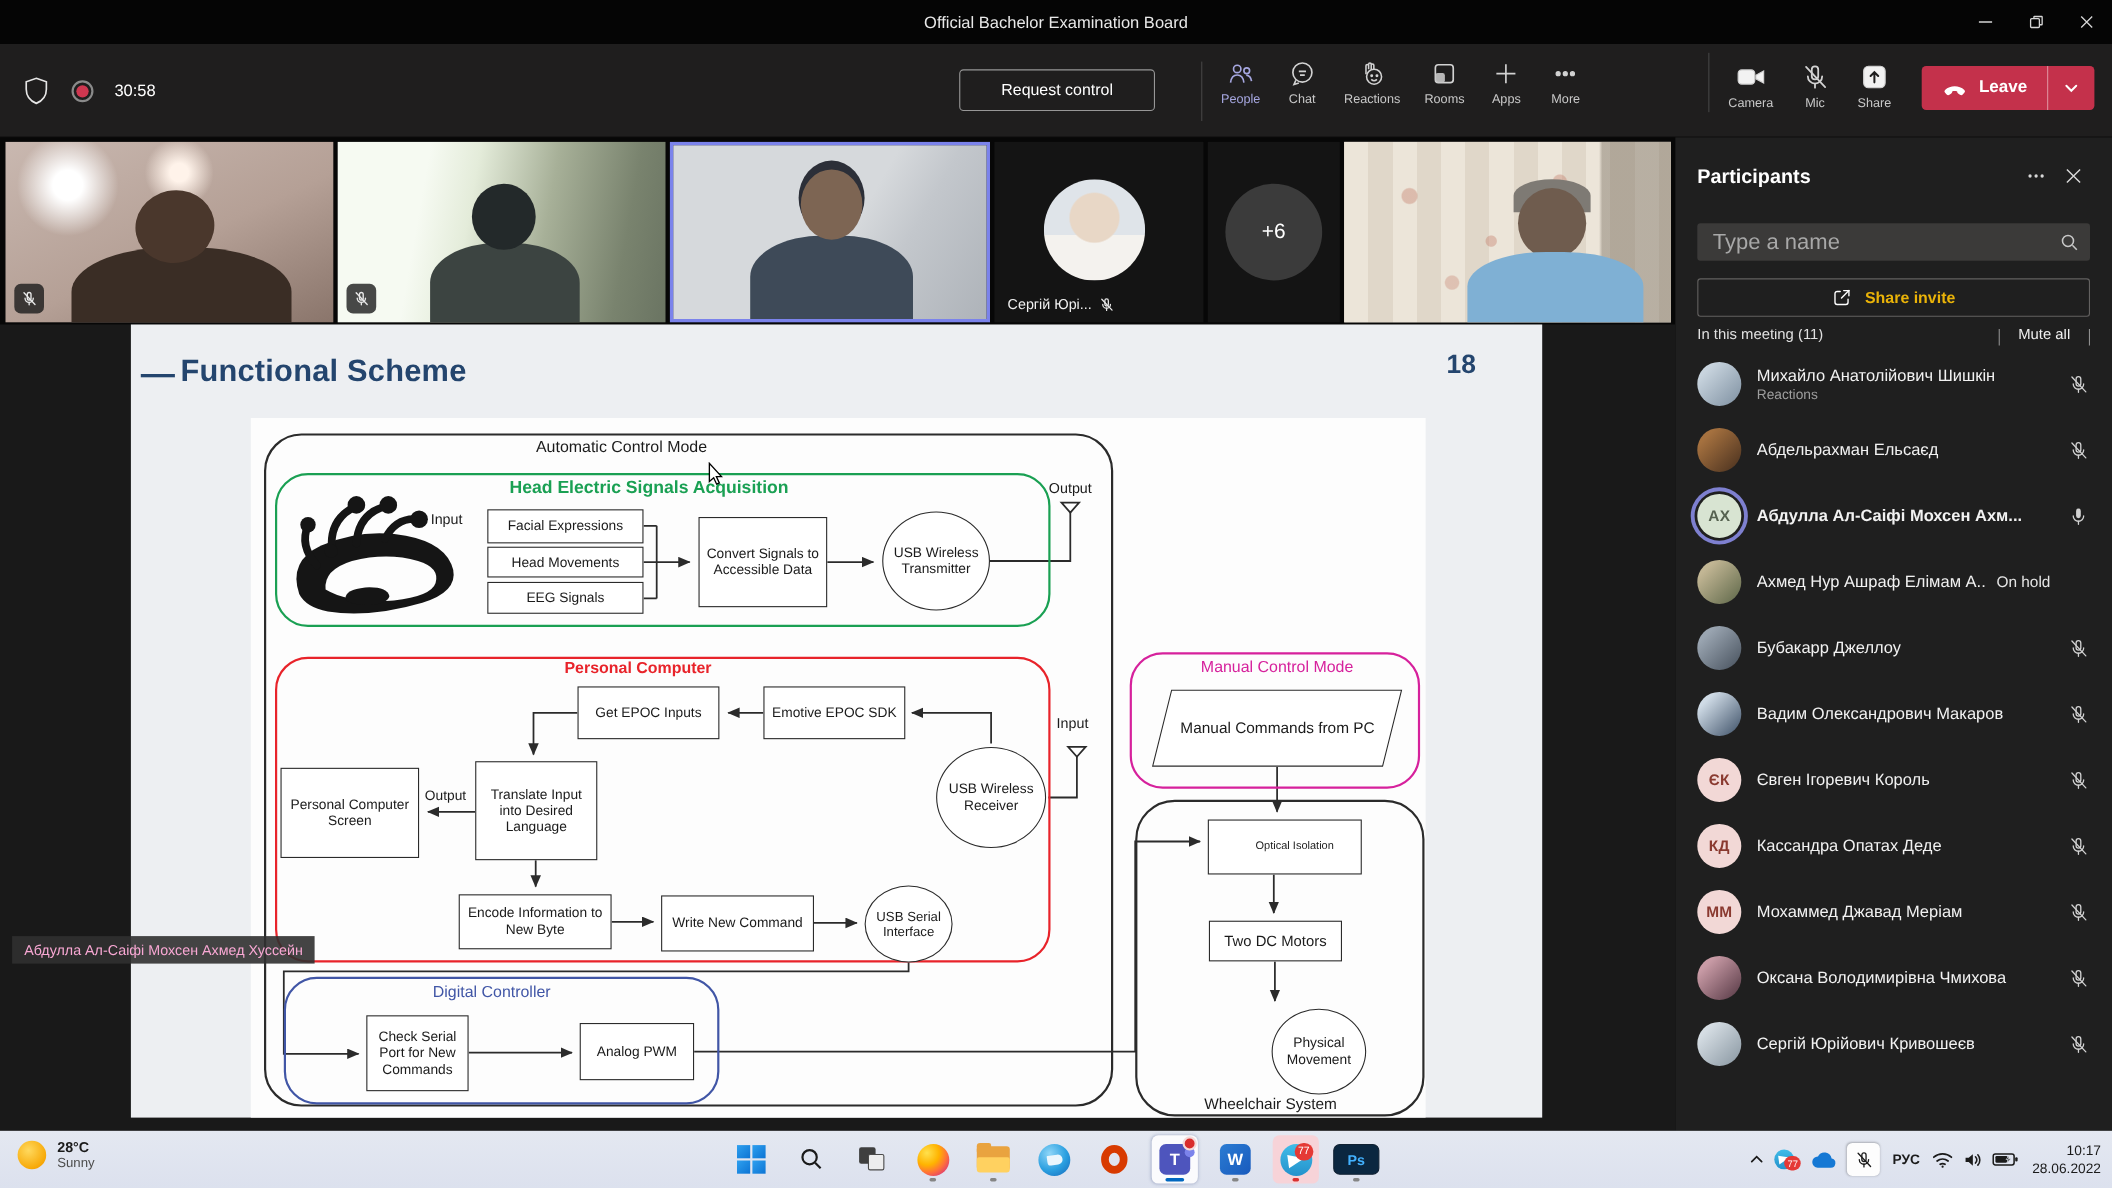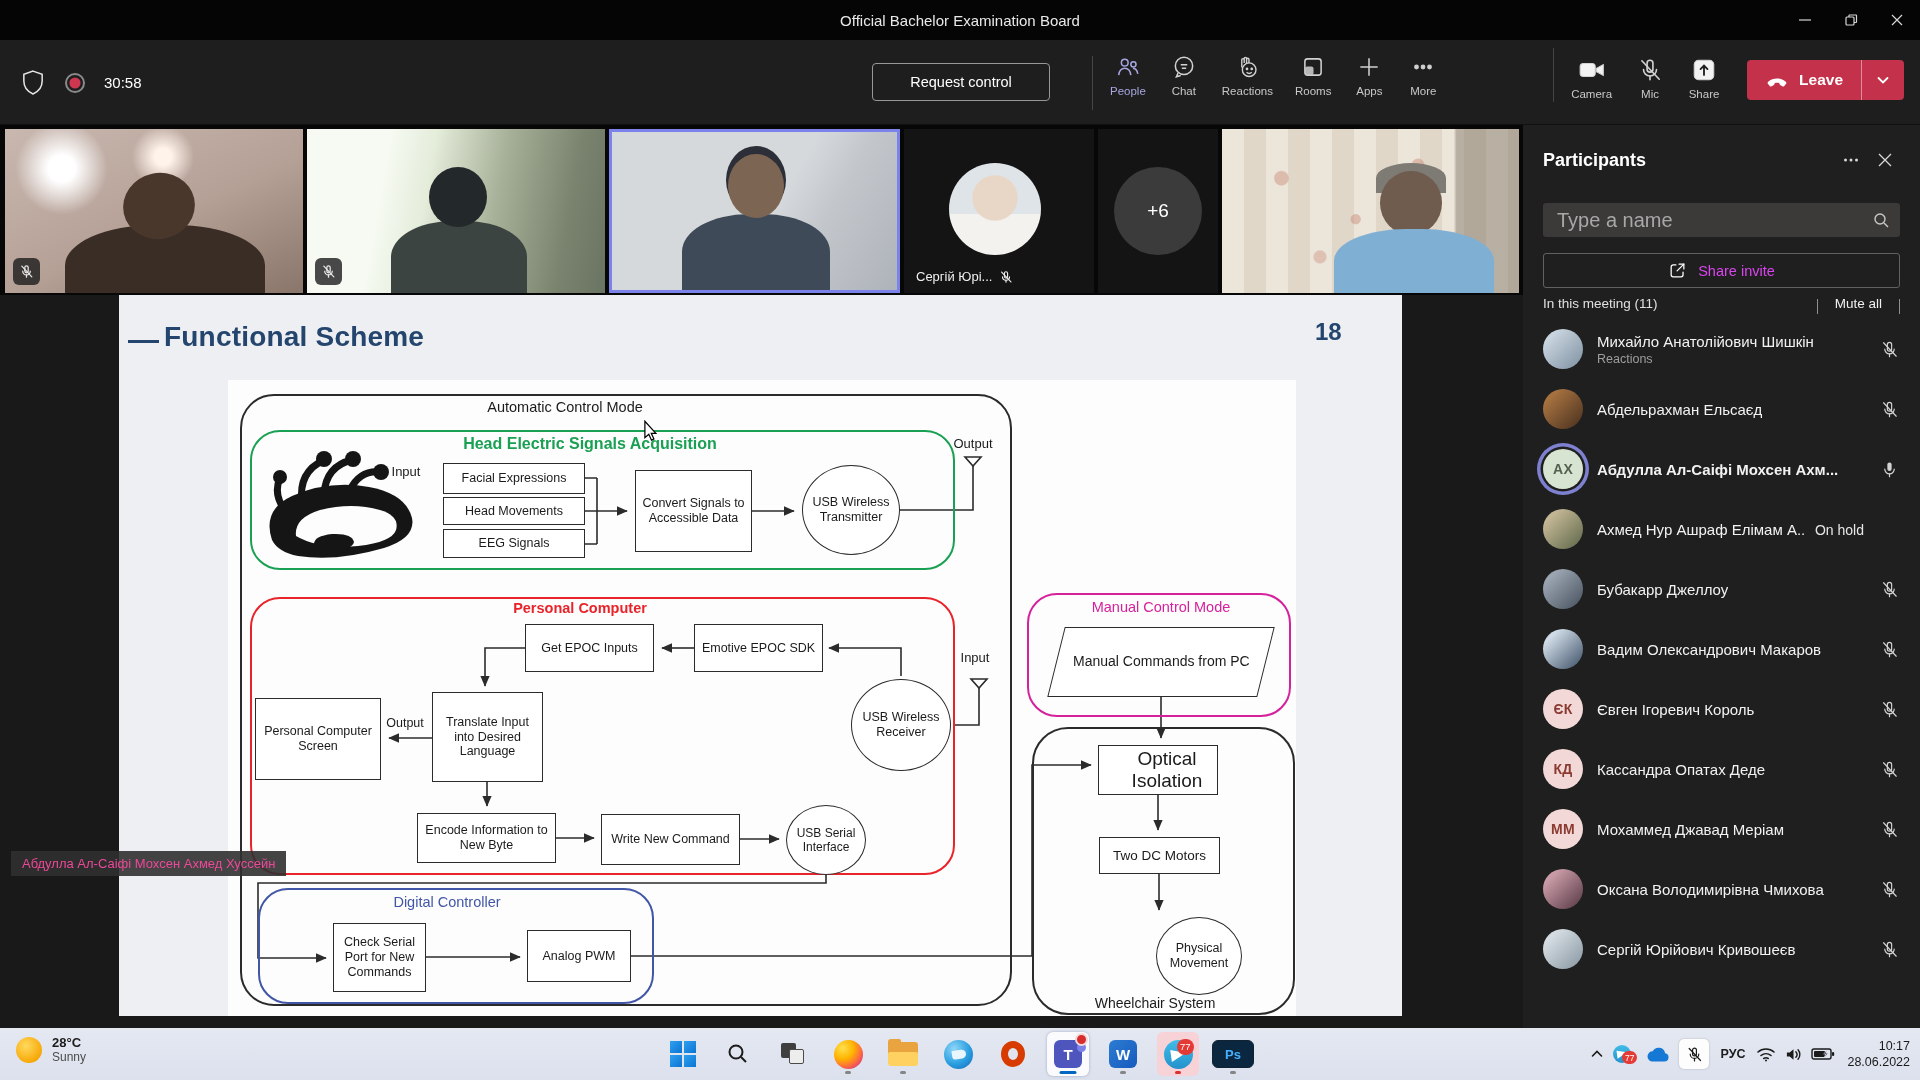--- a/index.html
+++ b/index.html
@@ -102,35 +102,35 @@
   .f-outer { left:12px; top:14px; width:772px; height:612px; border:2px solid #2b2b2b; border-radius:34px; }
   .f-green { left:22px; top:50px; width:705px; height:140px; border:2px solid #1aa053; }
   .f-red   { left:22px; top:217px; width:705px; height:278px; border:2px solid #e8232a; }
   .f-blue  { left:30px; top:508px; width:396px; height:116px; border:2px solid #4156a6; }
   .f-pink  { left:799px; top:213px; width:264px; height:124px; border:2.5px solid #d6219c; }
   .f-wheel { left:804px; top:347px; width:263px; height:288px; border:2px solid #2b2b2b; border-radius:36px; }
   .parallelogram { position:absolute; left:828px; top:247px; width:210px; height:70px;
     border:1.5px solid #2b2b2b; background:#fff; transform:skewX(-14deg);
     display:flex; align-items:center; justify-content:center; }
   .parallelogram span { transform:skewX(14deg); font-size:14px; color:#1b1b1b; text-align:center; line-height:1.25; }
-  .toast { position:absolute; left:11px; top:851px; background:rgba(48,48,48,.9); color:#ec4899;
+  .toast { position:absolute; left:11px; top:851px; background:rgba(48,48,48,.9); color:#f9a8d4;
     font-size:13px; padding:5px 11px; white-space:nowrap; }
 
   
   .panel { width:397px; background:#1f1f1f; position:relative; color:#e8e8e8; overflow:hidden; }
   .panel-header { display:flex; align-items:center; padding:21px 18px 12px 20px; }
   .panel-title { flex:1; font-size:18px; font-weight:bold; color:#fff; }
   .panel-hicon { width:34px; height:28px; display:flex; align-items:center; justify-content:center; color:#d8d8d8; }
   .panel-search { margin:17px 20px 0; height:34px; background:#3b3a39; border-radius:3px;
     display:flex; align-items:center; padding:0 10px 0 12px; }
   .panel-search input { flex:1; background:transparent; border:none; outline:none; color:#eee; font-size:20px;
     font-family:"Liberation Sans","DejaVu Sans",sans-serif; }
   .panel-search input::placeholder { color:#a8a8a8; }
   .share-invite { margin:16px 20px 0; height:35px; border:1px solid #636160; border-radius:3px;
-    display:flex; align-items:center; justify-content:center; gap:11px; font-size:14.5px; font-weight:normal; color:#d946ef; }
+    display:flex; align-items:center; justify-content:center; gap:11px; font-size:14.5px; font-weight:bold; color:#eab308; }
   .section-row { margin:11px 20px 0; height:15px; overflow:hidden; position:relative; }
   .section-inner { position:absolute; top:-8px; left:0; right:0; display:flex; justify-content:space-between; align-items:center; }
   .section-text { font-size:13.5px; color:#e0e0e0; }
   .mute-all { border:1px solid #8f8f8f; border-radius:2px; padding:4px 17px; font-size:13.5px; color:#f0f0f0; }
   .plist { margin-top:5px; }
   .p-row { display:flex; align-items:center; height:60px; padding:0 20px 0 20px; gap:14px; }
   .p-avatar { width:40px; height:40px; border-radius:50%; flex:none; display:flex; align-items:center;
     justify-content:center; font-size:14px; font-weight:bold; letter-spacing:.3px; }
   .p-avatar.ring { box-shadow:0 0 0 2.5px #1f1f1f, 0 0 0 6px #7e80d0; }
   .p-meta { flex:1; min-width:0; }
@@ -475,21 +475,21 @@
           <div class="db" style="left:27px;top:318px;width:126px;height:82px;">Personal Computer Screen</div>
           <div class="db" style="left:204px;top:312px;width:111px;height:90px;">Translate Input into Desired Language</div>
           <div class="db" style="left:189px;top:433px;width:139px;height:50px;">Encode Information to New Byte</div>
           <div class="db" style="left:373px;top:434px;width:139px;height:51px;">Write New Command</div>
           <div class="db dround" style="left:558px;top:425px;width:80px;height:70px;font-size:12px;">USB Serial Interface</div>
           <div class="db" style="left:105px;top:543px;width:93px;height:69px;">Check Serial Port for New Commands</div>
           <div class="db" style="left:299px;top:550px;width:104px;height:52px;">Analog PWM</div>
           <div class="parallelogram">
             <span>Manual Commands from PC</span>
           </div>
-          <div class="db" style="left:870px;top:365px;width:120px;height:50px;font-size:19px;padding-left:20px;">Optical Isolation</div>
+          <div class="db" style="left:870px;top:365px;width:140px;height:50px;font-size:10px;padding-left:20px;">Optical Isolation</div>
           <div class="db" style="left:871px;top:457px;width:121px;height:37px;font-size:13.5px;">Two DC Motors</div>
           <div class="db dround" style="left:928px;top:537px;width:86px;height:78px;">Physical Movement</div>
 
           <svg style="position:absolute;left:26px;top:64px;" width="185" height="124" viewBox="0 0 185 124">
             <path d="M18 96 Q8 66 38 52 Q75 36 115 43 Q152 50 158 74 Q162 94 130 104 Q82 118 44 112 Q24 108 18 96 Z" fill="#151515"></path>
             <path d="M42 92 Q40 74 66 66 Q98 58 126 66 Q146 72 142 86 Q138 98 104 102 Q64 105 42 92 Z" fill="#fdfdfd"></path>
             <path d="M60 100 Q60 92 78 90 Q98 89 100 98 Q98 106 78 106 Q62 105 60 100 Z" fill="#151515"></path>
             <g stroke="#151515" stroke-width="7" fill="none" stroke-linecap="round">
               <path d="M48 58 Q44 28 70 16"></path>
               <path d="M70 50 Q72 22 98 16"></path>

